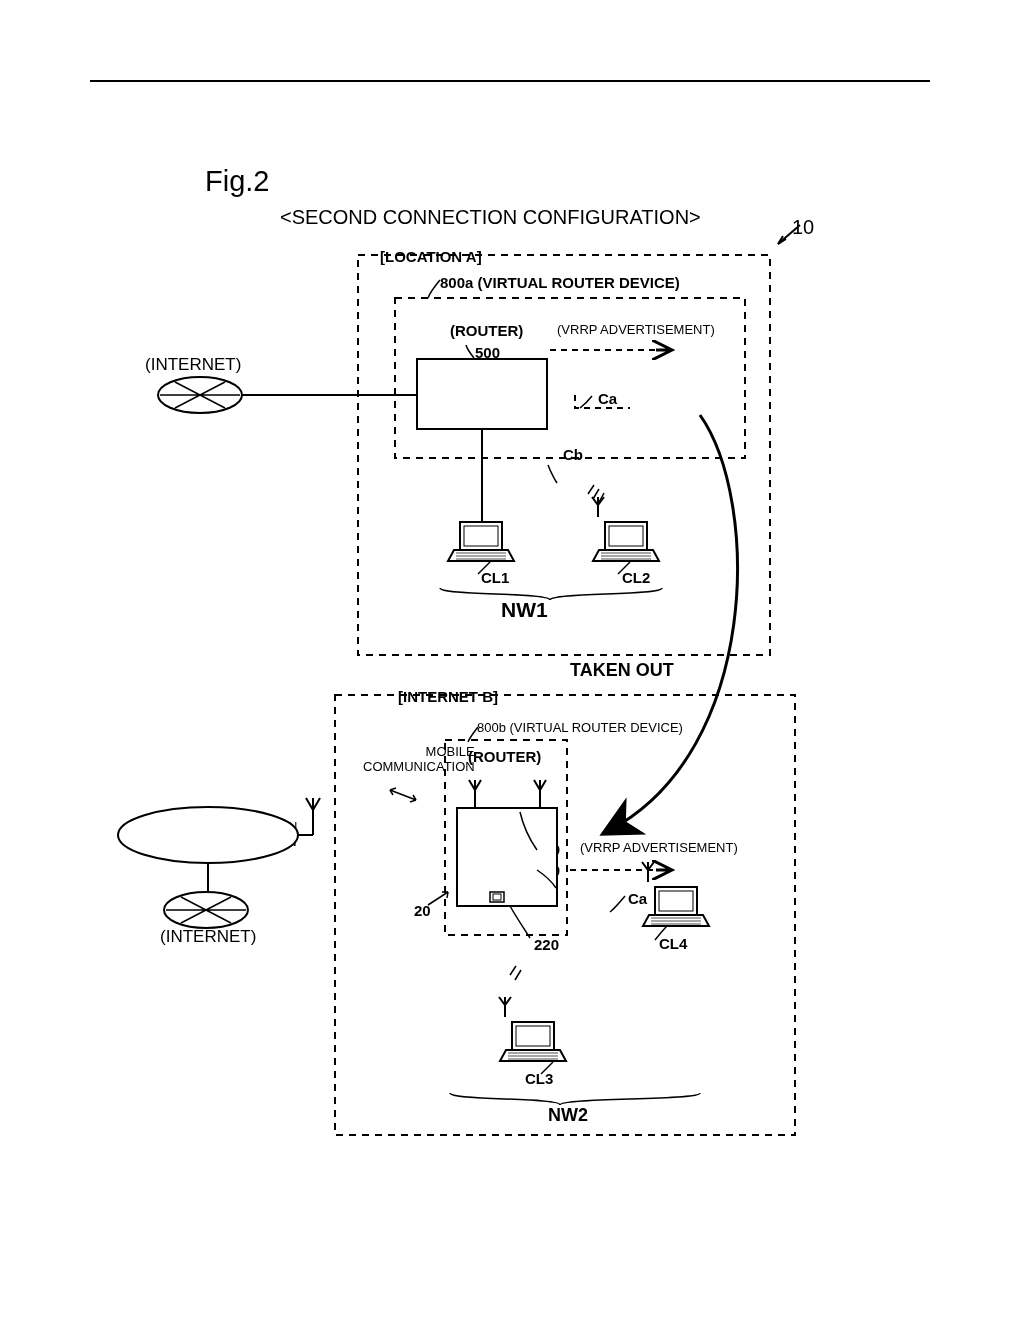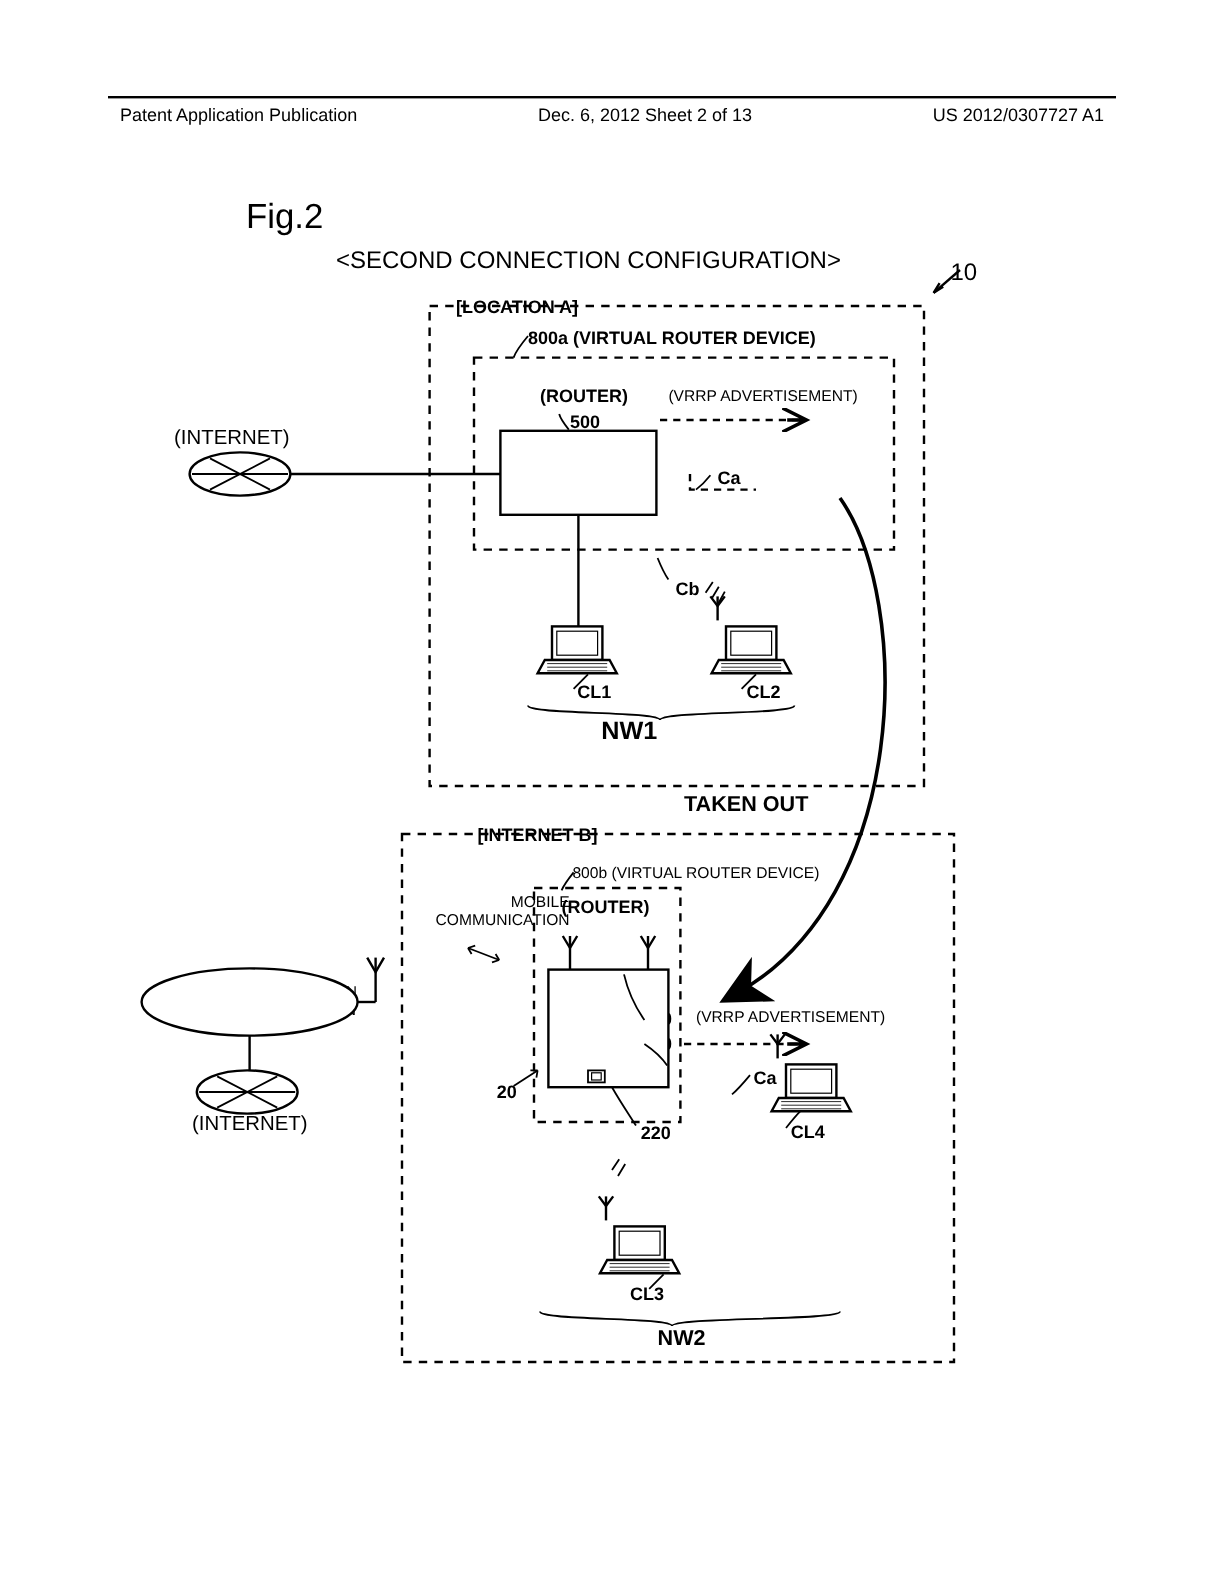--- a/index.html
+++ b/index.html
@@ -78,38 +78,33 @@
     position: absolute;
     font-size: 17px;
   }
 </style>
 </head>
 <body>
 
 <div class="page">
 
   <div class="hr-top"></div>
-  <div class="header">
-    <span>Patent Application Publication</span>
-    <span>Dec. 6, 2012  Sheet 2 of 13</span>
-    <span>US 2012/0307727 A1</span>
-  </div>
 
   <div class="fig-label">Fig.2</div>
   <div class="config-title">&lt;SECOND CONNECTION CONFIGURATION&gt;</div>
   <div class="ref10">10</div>
 
   <div class="text-label" style="top:248px;left:380px">[LOCATION A]</div>
   <div class="text-label" style="top:274px;left:440px">800a  (VIRTUAL ROUTER DEVICE)</div>
   <div class="text-label" style="top:322px;left:450px">(ROUTER)</div>
   <div class="small-label" style="top:322px;left:557px">(VRRP ADVERTISEMENT)</div>
   <div class="text-label" style="top:344px;left:475px">500</div>
   <div class="text-label" style="top:390px;left:598px">Ca</div>
   <div class="internet-label" style="top:355px;left:145px">(INTERNET)</div>
-  <div class="text-label" style="top:483px;left:563px">Cb</div>
+  <div class="text-label" style="top:446px;left:563px">Cb</div>
   <div class="text-label" style="top:569px;left:481px">CL1</div>
   <div class="text-label" style="top:569px;left:622px">CL2</div>
   <div class="text-label" style="top:598px;left:501px;font-size:21px">NW1</div>
 
   <div class="text-label" style="top:660px;left:570px;font-size:18px">TAKEN OUT</div>
 
   <div class="text-label" style="top:688px;left:398px">[INTERNET B]</div>
   <div class="small-label" style="top:720px;left:477px">800b (VIRTUAL ROUTER DEVICE)</div>
   <div class="small-label" style="top:745px;left:363px;text-align:right;line-height:1.15">MOBILE<br>COMMUNICATION</div>
   <div class="text-label" style="top:748px;left:468px">(ROUTER)</div>

